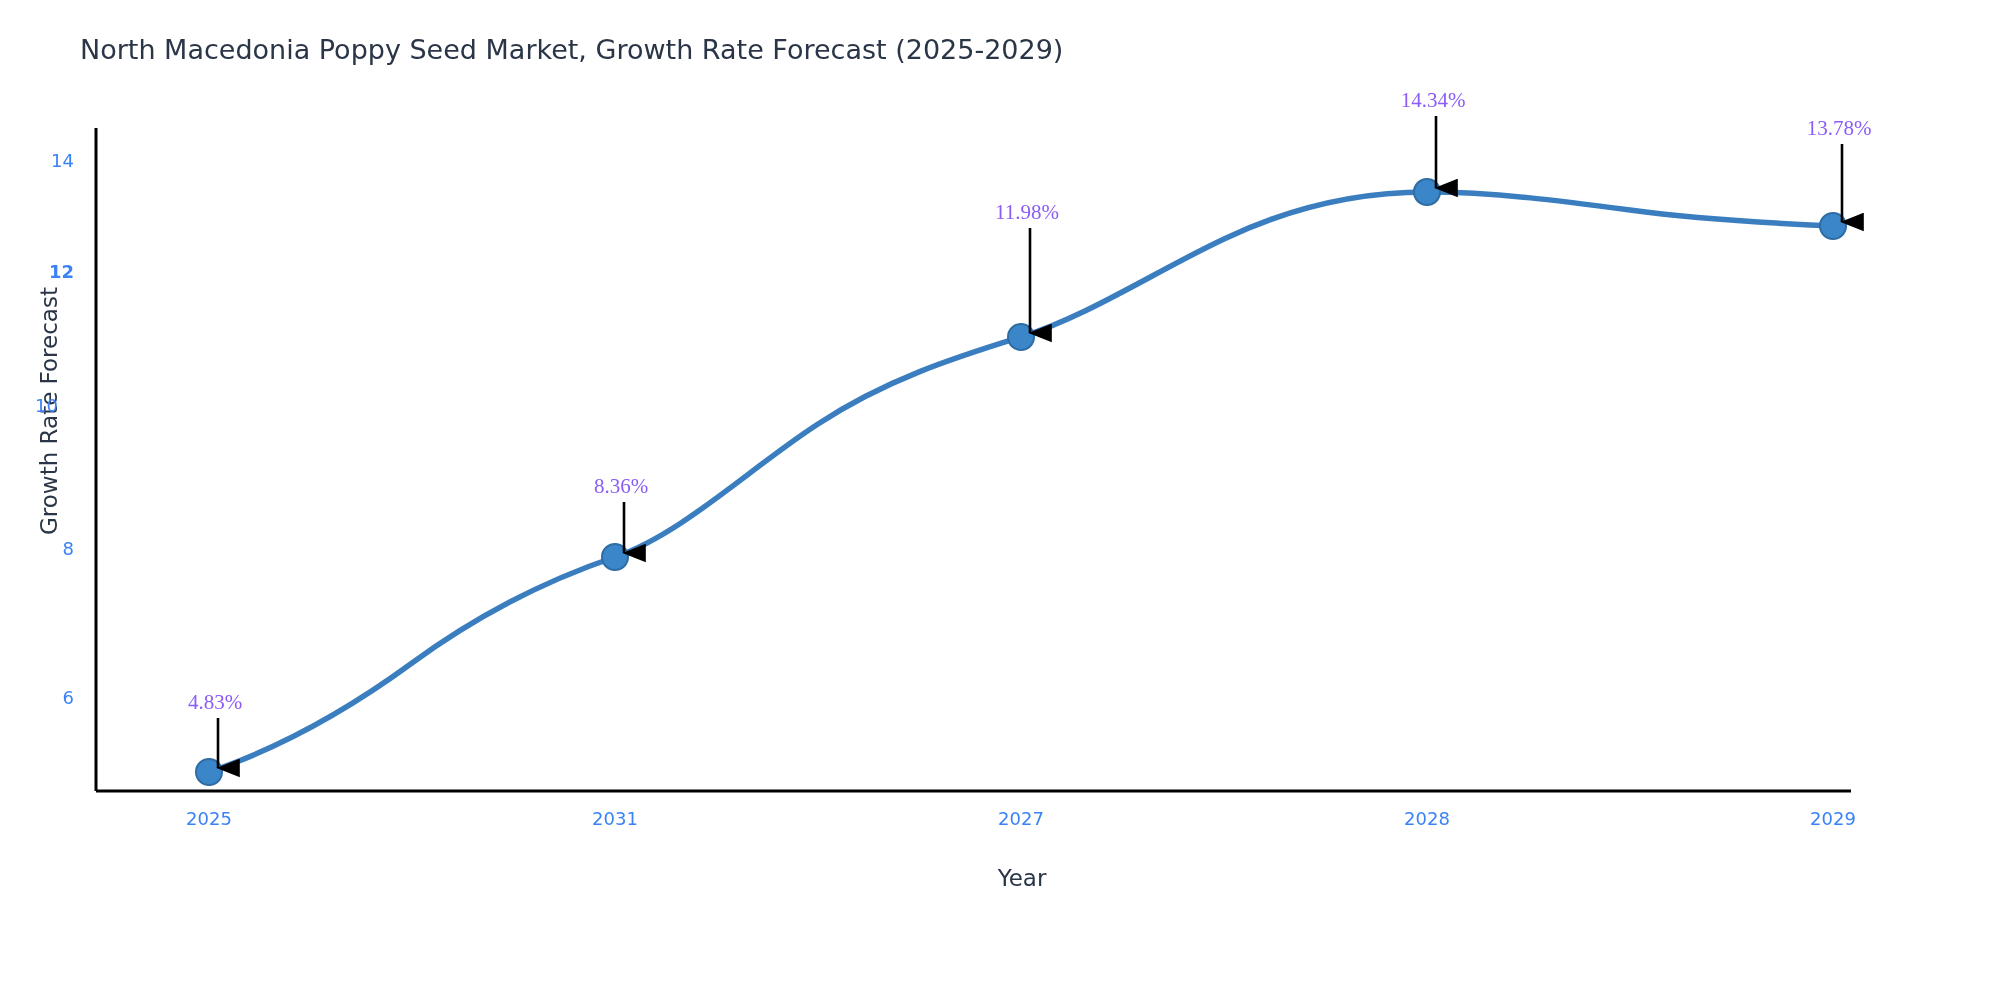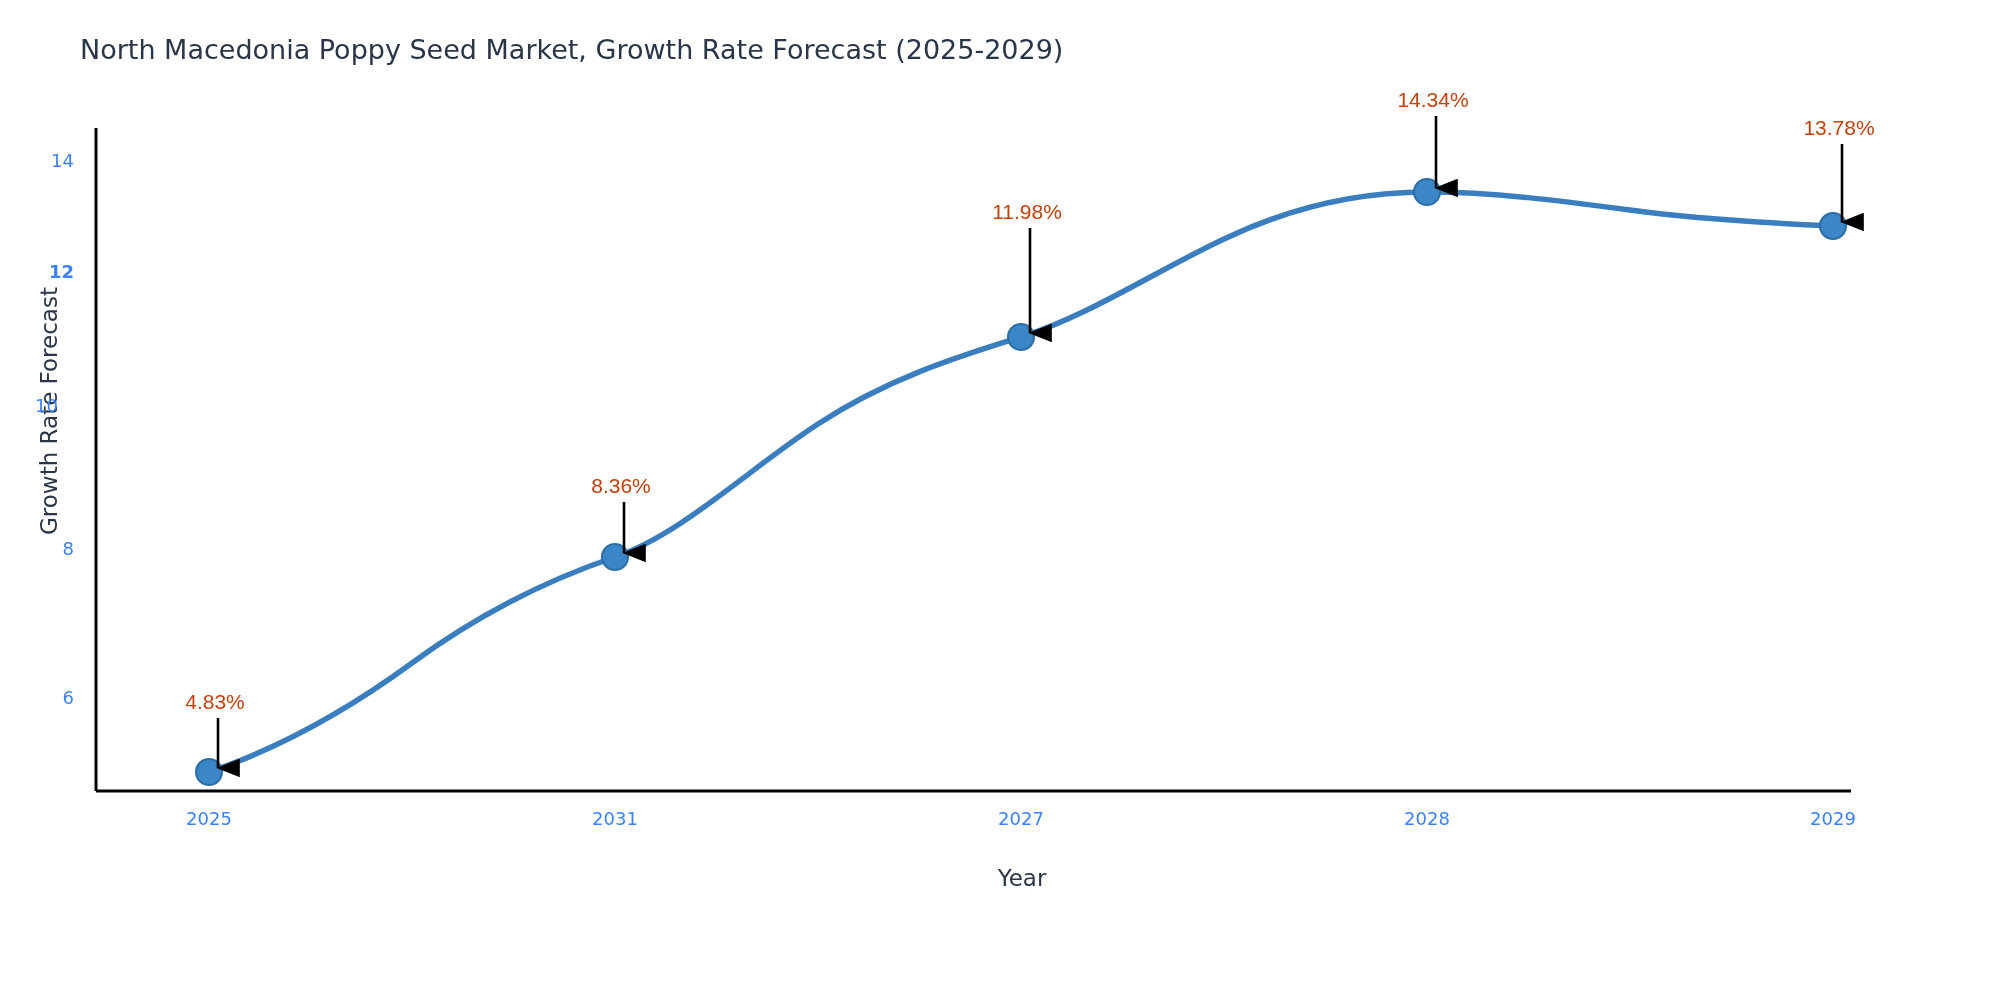--- a/index.html
+++ b/index.html
@@ -64,23 +64,23 @@
   #x-axis-title {
     position: absolute;
     font-family: "DejaVu Sans", sans-serif;
     font-size: 23px;
     color: #2a3647;
     white-space: nowrap;
     transform: translateX(-50%);
   }
   .point-annotation {
     position: absolute;
-    font-family: Liberation Sans, sans-serif;
+    font-family: Liberation Serif, serif;
     font-size: 21px;
-    color: #c2410c;
+    color: #8b5cf6;
     white-space: nowrap;
     transform: translateX(-50%);
   }
   #footnote {
     position: absolute;
     left: 92px;
     top: 916px;
     font-family: "DejaVu Sans", sans-serif;
     font-style: italic;
     font-size: 18px;

